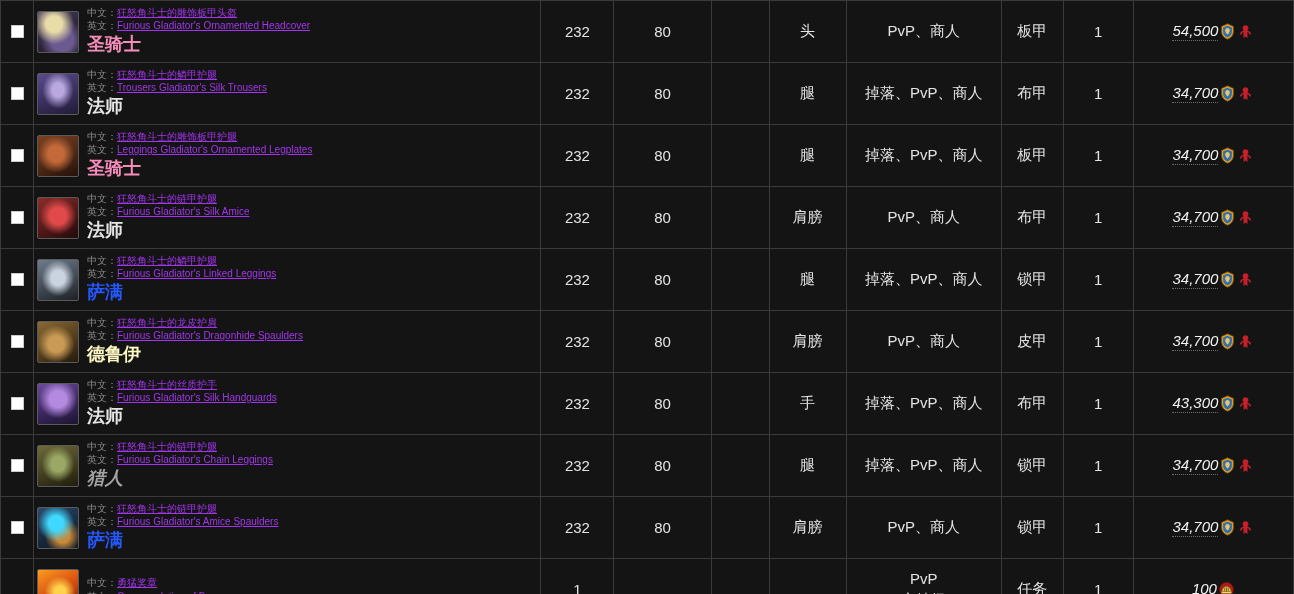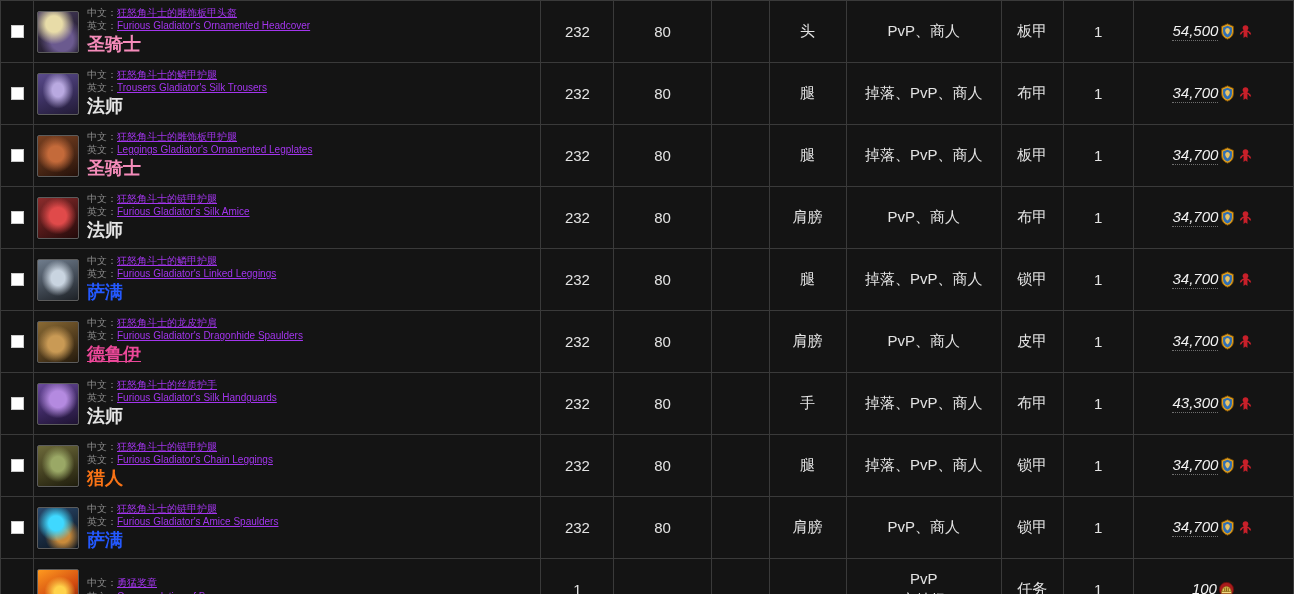--- a/index.html
+++ b/index.html
@@ -60,22 +60,22 @@
   .item-text{display:flex;flex-direction:column;justify-content:center;line-height:1.32;}
   .ln{white-space:nowrap;font-size:10px;}
   .lbl{color:#8c8c8c;}
   .iname{color:#a335ee;}
   .cls{font-size:18px;font-weight:bold;margin-top:1px;}
 
   
   .cls-paladin{color:#f58cba;}
   .cls-mage{color:#e5e5e5;}
   .cls-shaman{color:#2459ff;}
-  .cls-druid{color:#ec4899;text-decoration:underline;}
-  .cls-hunter{color:#f97316;}
+  .cls-druid{color:#fef9c3;}
+  .cls-hunter{color:#a3a3a3;font-style:italic;}
 
   
   .src-multi{line-height:1.35;}
 
   
   .cost-wrap{
     display:flex;align-items:center;justify-content:center;
     gap:1px;font-size:15px;color:#f2f2f2;font-style:italic;
   }
   .cost-num{border-bottom:1px dotted #6e6e6e;padding-bottom:1px;}

